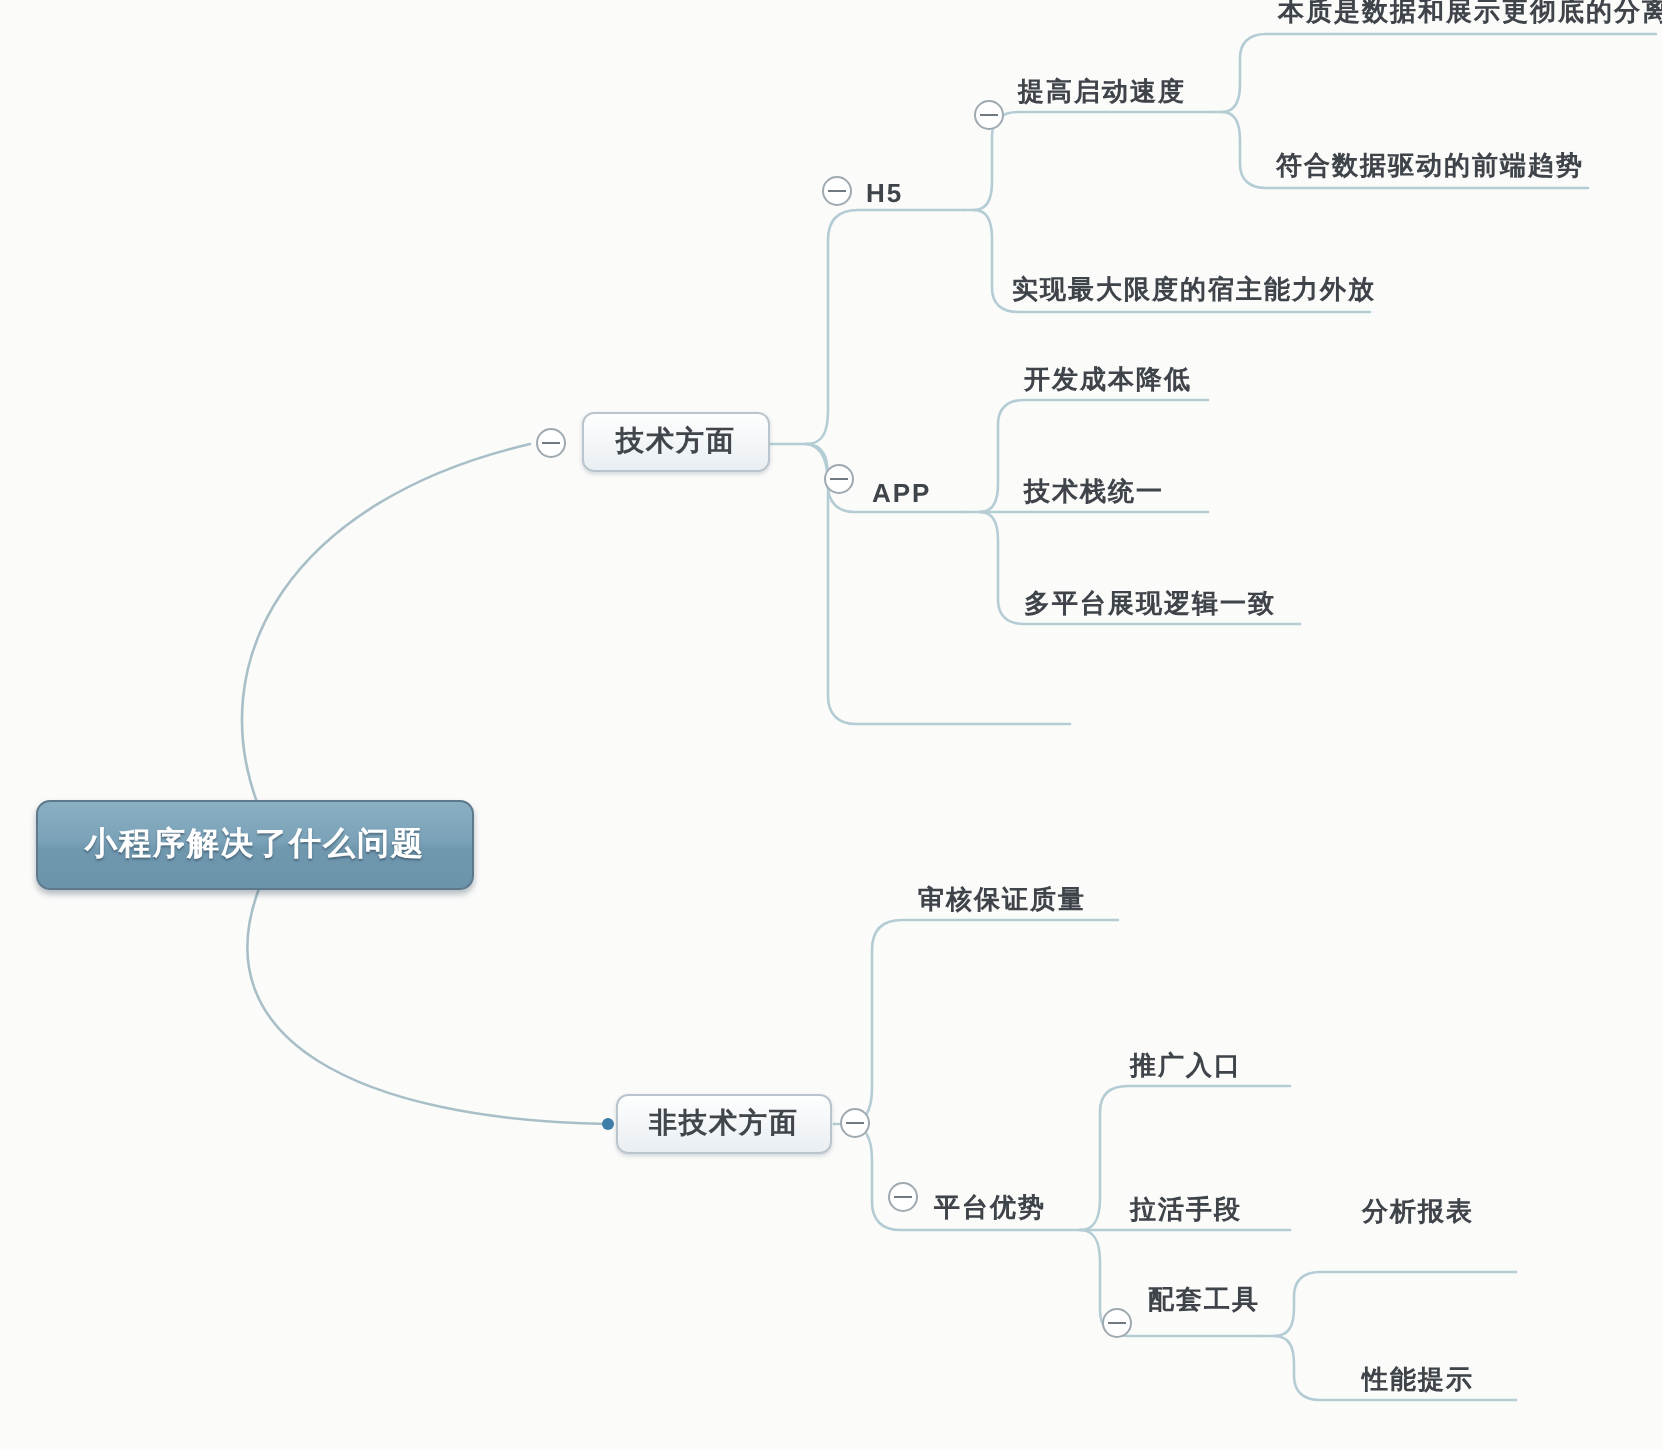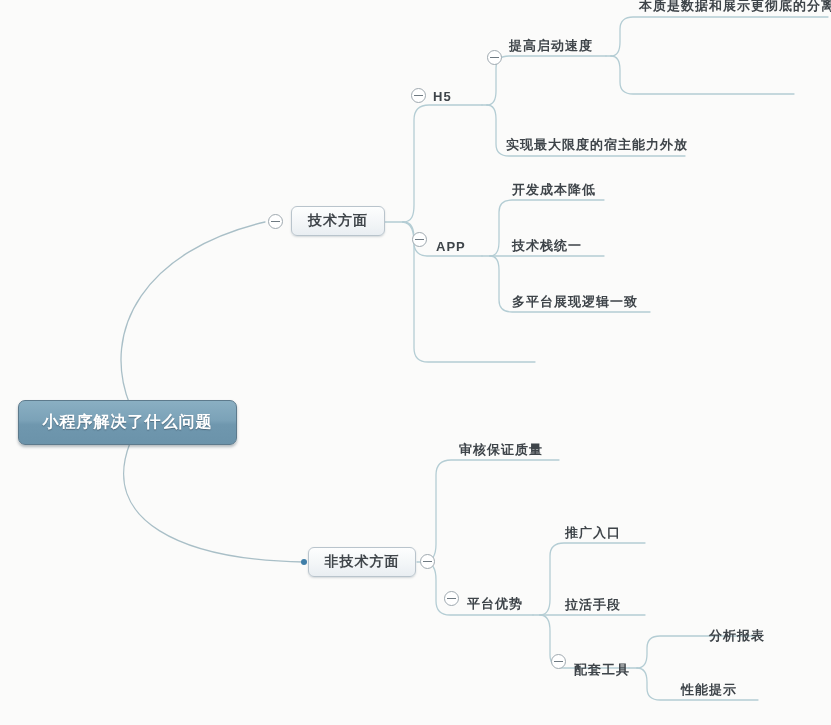--- a/index.html
+++ b/index.html
@@ -187,20 +187,23 @@
 
   <div class="toggle" style="left:487px; top:50px;"></div>
   <div class="text-node" style="left:509px; top:34px; width:100px; height:23px;">
     <span>提高启动速度</span>
   </div>
 
   <div class="text-node" style="left:639px; top:-6px; width:194px; height:23px;">
     <span>本质是数据和展示更彻底的分离</span>
   </div>
 
+  <div class="text-node" style="left:638px; top:71px; width:160px; height:23px;">
+    <span>符合数据驱动的前端趋势</span>
+  </div>
 
   <div class="text-node" style="left:506px; top:133px; width:182px; height:23px;">
     <span>实现最大限度的宿主能力外放</span>
   </div>
 
   <div class="toggle" style="left:412px; top:232px;"></div>
   <div class="text-node" style="left:436px; top:232px; width:50px; height:24px;">
     <span>APP</span>
   </div>
 
@@ -234,25 +237,25 @@
 
   <div class="text-node" style="left:565px; top:521px; width:76px; height:23px;">
     <span>推广入口</span>
   </div>
 
   <div class="text-node" style="left:565px; top:593px; width:76px; height:23px;">
     <span>拉活手段</span>
   </div>
 
   <div class="toggle" style="left:551px; top:654px;"></div>
-  <div class="text-node" style="left:574px; top:658px; width:76px; height:23px;font-family:Liberation Serif, serif;">
+  <div class="text-node" style="left:574px; top:638px; width:76px; height:23px;font-family:Liberation Serif, serif;">
     <span>配套工具</span>
   </div>
 
-  <div class="text-node" style="left:681px; top:624px; width:76px; height:23px;margin-left:28px;">
+  <div class="text-node" style="left:681px; top:594px; width:76px; height:23px;">
     <span>分析报表</span>
   </div>
 
   <div class="text-node" style="left:681px; top:678px; width:76px; height:23px;">
     <span>性能提示</span>
   </div>
 
 </div>
 
 </body></html>

